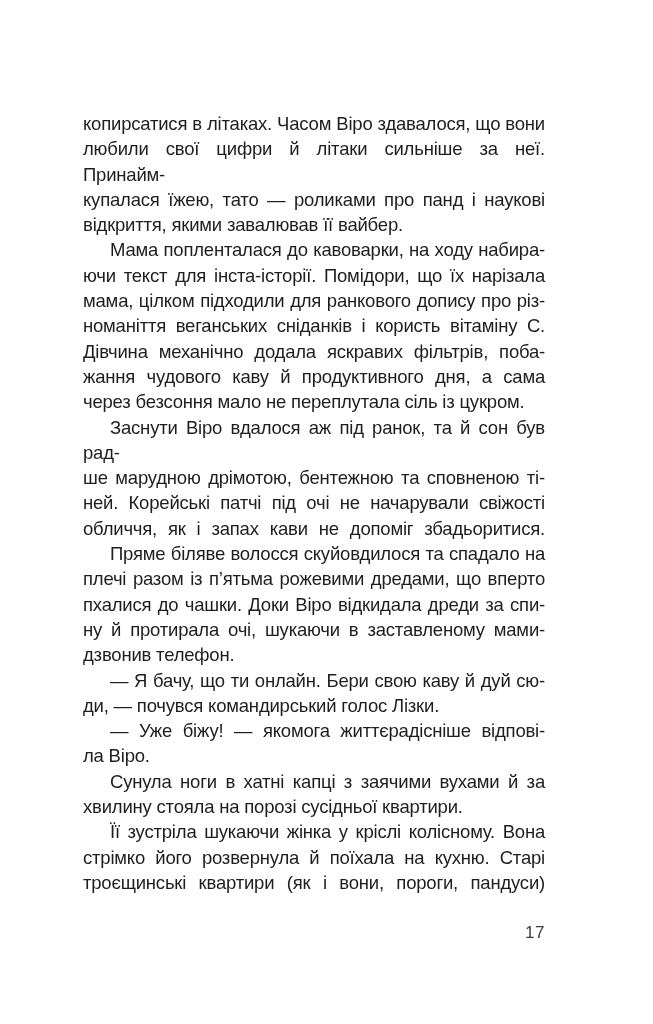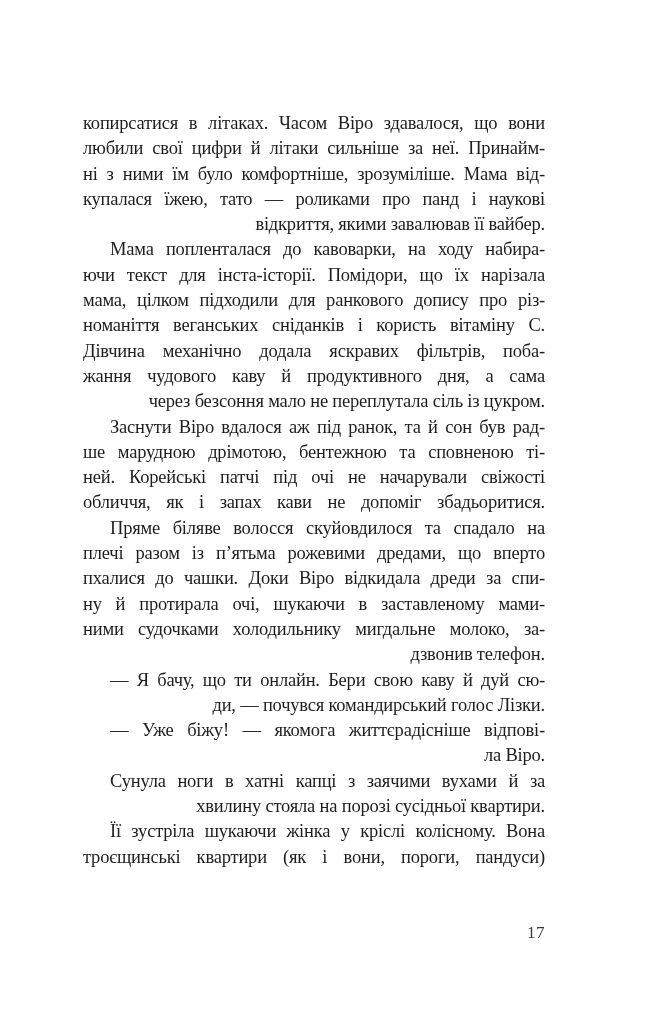--- a/index.html
+++ b/index.html
@@ -6,38 +6,38 @@
     margin: 0;
     padding: 0;
     background: #e8e8e8;
   }
   .page {
     position: relative;
     width: 653px;
     height: 1024px;
     background: #ffffff;
     overflow: hidden;
-    font-family: Liberation Serif, serif;
+    font-family: Liberation Sans, sans-serif;
   }
   .body-text {
     position: absolute;
     left: 83px;
     top: 111px;
     width: 462px;
     color: #1e1e1e;
   }
   .paragraph {
     margin: 0;
     padding: 0;
   }
   .line {
     font-size: 18.5px;
     line-height: 25.3px;
     letter-spacing: -0.2px;
-    text-align: right;
+    text-align: left;
     white-space: normal;
   }
   .line.just {
     text-align: justify;
     text-align-last: justify;
   }
   .line.indent {
     text-indent: 27px;
   }
   .folio {
@@ -54,21 +54,20 @@
 </style>
 </head>
 <body>
 
 <div class="page">
   <div class="body-text">
 
   <div class="paragraph">
         <div class="line just">копирсатися в літаках. Часом Віро здавалося, що вони</div>
         <div class="line just">любили свої цифри й літаки сильніше за неї. Принайм-</div>
-        <div class="line just">ні з ними їм було комфортніше, зрозуміліше. Мама від-</div>
         <div class="line just">купалася їжею, тато — роликами про панд і наукові</div>
         <div class="line">відкриття, якими завалював її вайбер.</div>
       </div>
       <div class="paragraph">
         <div class="line just indent">Мама попленталася до кавоварки, на ходу набира-</div>
         <div class="line just">ючи текст для інста-історії. Помідори, що їх нарізала</div>
         <div class="line just">мама, цілком підходили для ранкового допису про різ-</div>
         <div class="line just">номаніття веганських сніданків і користь вітаміну С.</div>
         <div class="line just">Дівчина механічно додала яскравих фільтрів, поба-</div>
         <div class="line just">жання чудового каву й продуктивного дня, а сама</div>
@@ -78,34 +77,34 @@
         <div class="line just indent">Заснути Віро вдалося аж під ранок, та й сон був рад-</div>
         <div class="line just">ше марудною дрімотою, бентежною та сповненою ті-</div>
         <div class="line just">ней. Корейські патчі під очі не начарували свіжості</div>
         <div class="line just">обличчя, як і запах кави не допоміг збадьоритися.</div>
       </div>
       <div class="paragraph">
         <div class="line just indent">Пряме біляве волосся скуйовдилося та спадало на</div>
         <div class="line just">плечі разом із п’ятьма рожевими дредами, що вперто</div>
         <div class="line just">пхалися до чашки. Доки Віро відкидала дреди за спи-</div>
         <div class="line just">ну й протирала очі, шукаючи в заставленому мами-</div>
-        <div class="line just">ними судочками холодильнику мигдальне молоко, за-</div>
         <div class="line">дзвонив телефон.</div>
       </div>
       <div class="paragraph">
         <div class="line just indent">— Я бачу, що ти онлайн. Бери свою каву й дуй сю-</div>
         <div class="line">ди, — почувся командирський голос Лізки.</div>
       </div>
       <div class="paragraph">
         <div class="line just indent">— Уже біжу! — якомога життєрадісніше відпові-</div>
         <div class="line">ла Віро.</div>
       </div>
       <div class="paragraph">
         <div class="line just indent">Сунула ноги в хатні капці з заячими вухами й за</div>
         <div class="line">хвилину стояла на порозі сусідньої квартири.</div>
       </div>
       <div class="paragraph">
         <div class="line just indent">Її зустріла шукаючи жінка у кріслі колісному. Вона</div>
+        <div class="line just">стрімко його розвернула й поїхала на кухню. Старі</div>
         <div class="line just">троєщинські квартири (як і вони, пороги, пандуси)</div>
       </div>
     </div>
   <div class="folio">17</div>
 </div>
 
 </body></html>

